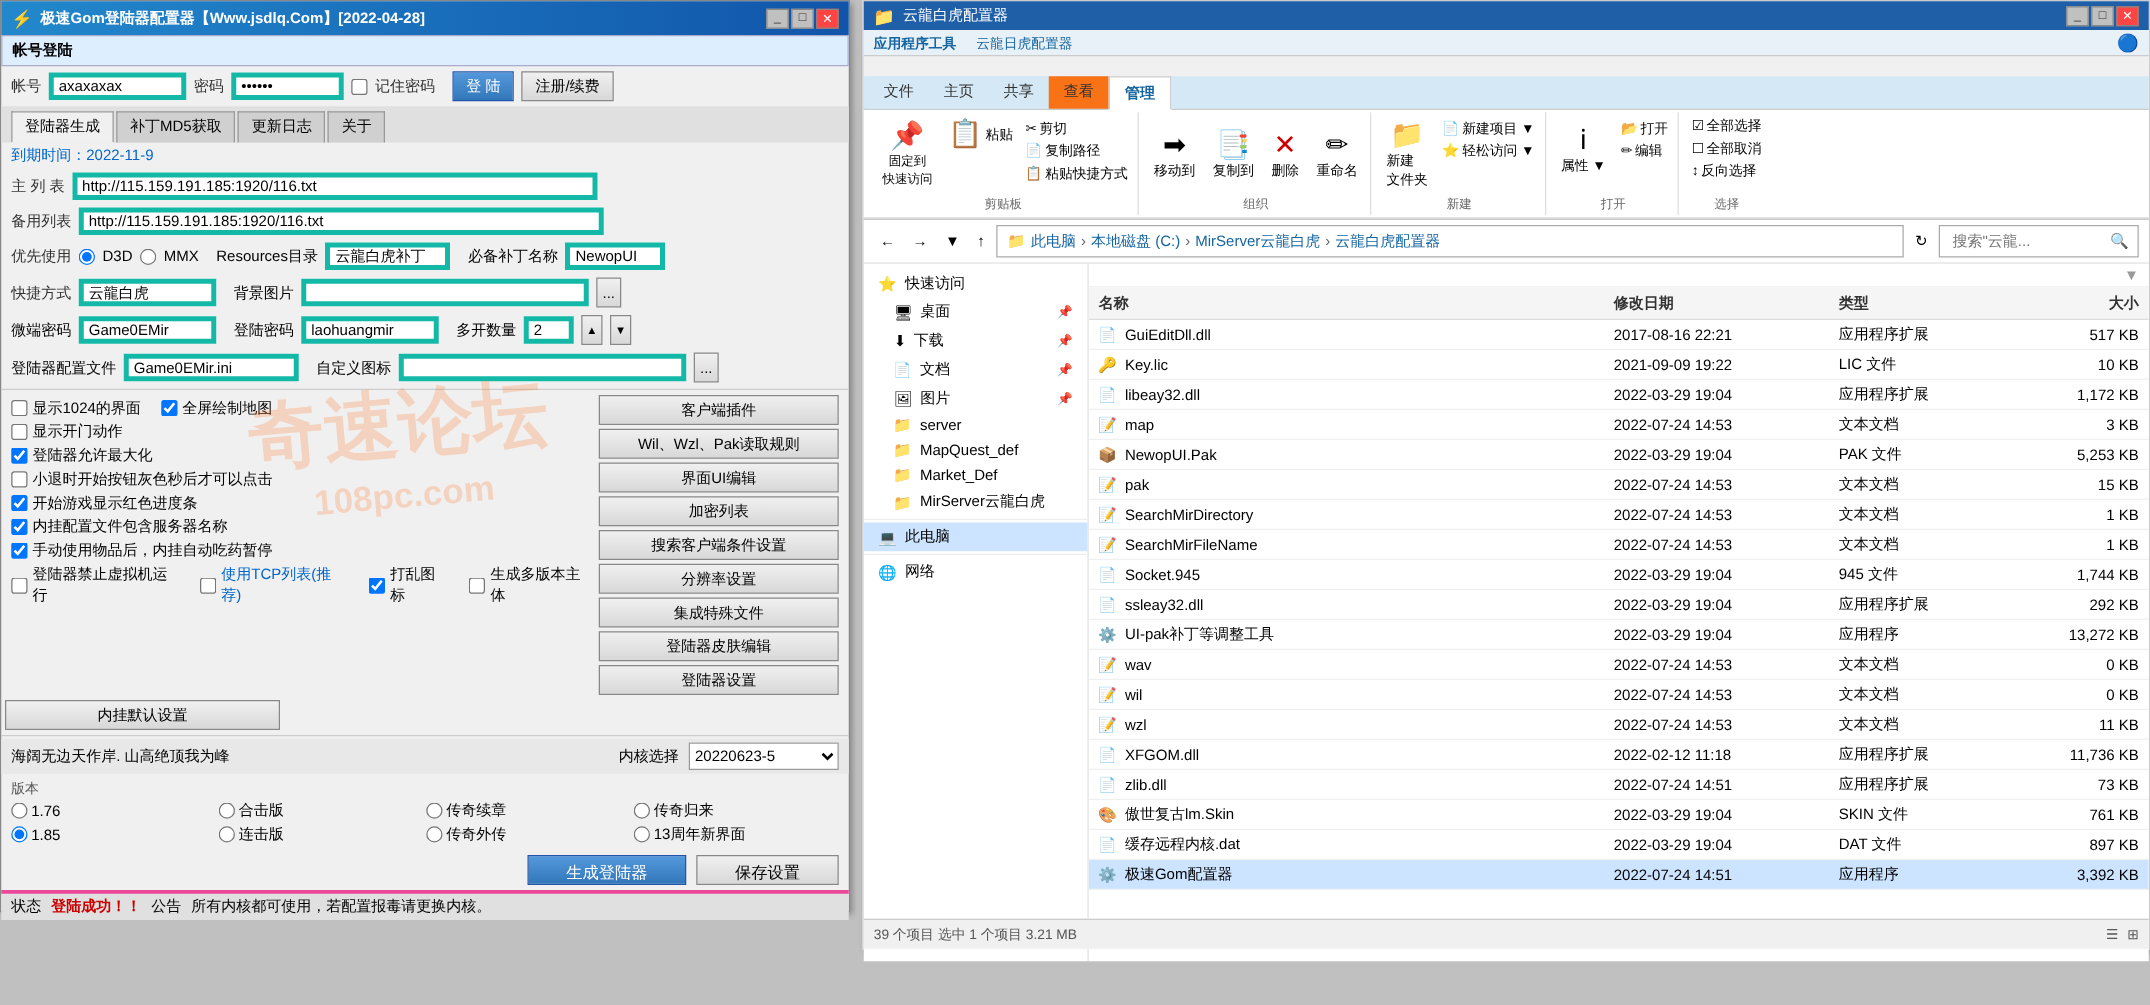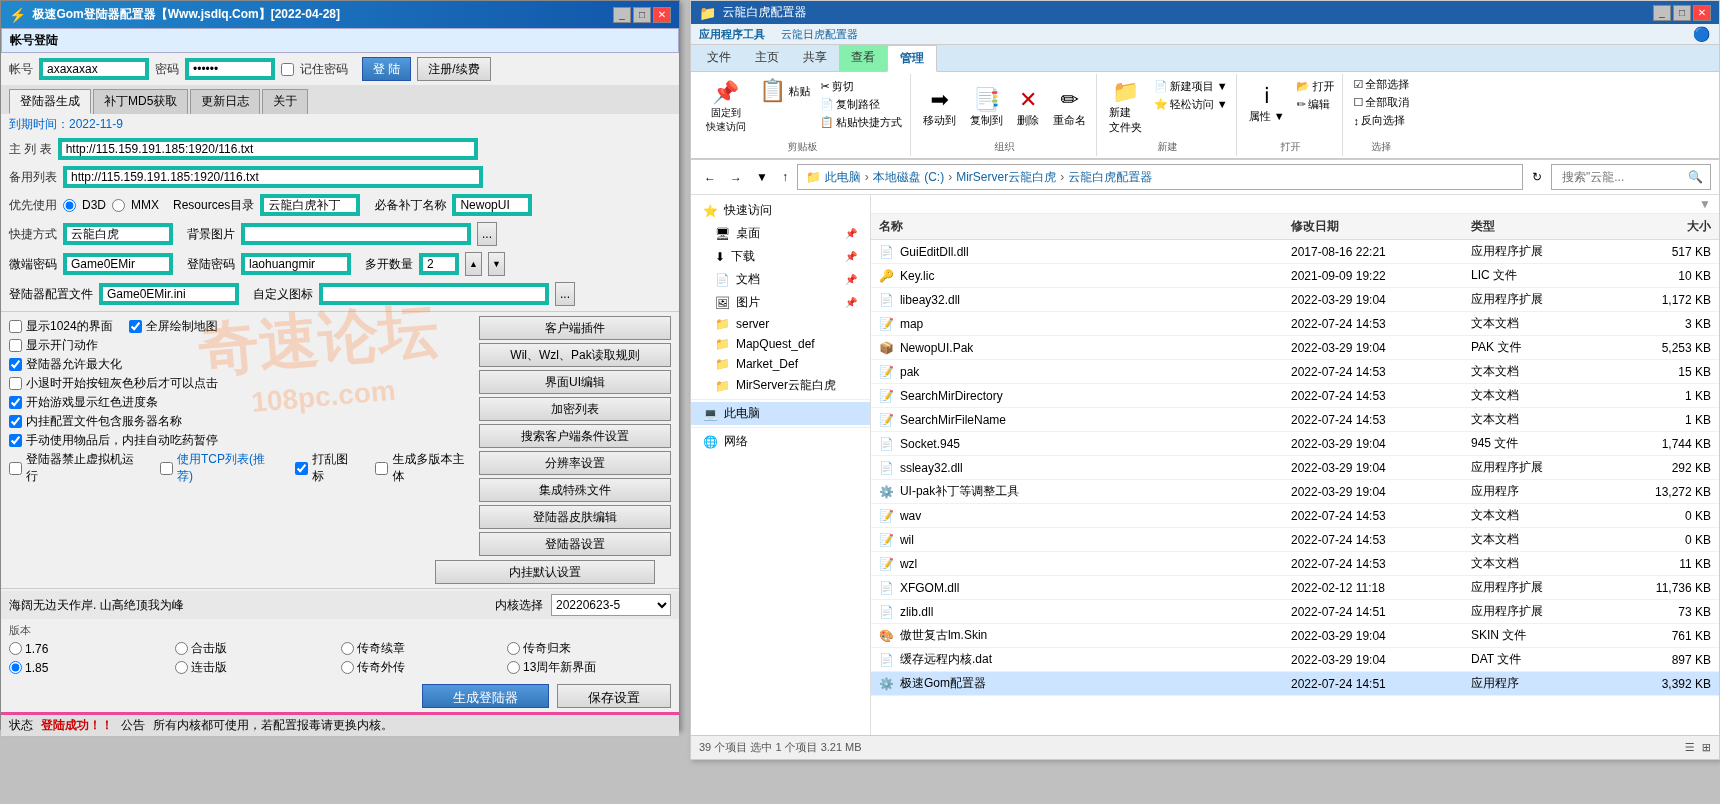--- a/index.html
+++ b/index.html
@@ -381,21 +381,21 @@
       <button class="btn" style="width:100%;">界面UI编辑</button>
       <button class="btn" style="width:100%;">加密列表</button>
       <button class="btn" style="width:100%;">搜索客户端条件设置</button>
       <button class="btn" style="width:100%;">分辨率设置</button>
       <button class="btn" style="width:100%;">集成特殊文件</button>
       <button class="btn" style="width:100%;">登陆器皮肤编辑</button>
       <button class="btn" style="width:100%;">登陆器设置</button>
     </div>
   </div>
 
-  <div style="display:flex;justify-content:flex-end;padding:2px 24px;">
+  <div style="display:flex;padding:2px 3px;">
     <button class="btn" style="width:220px;">
       <span>内挂默认设置</span>
     </button>
   </div>
 
   <div class="separator"></div>
 
   <div style="display:flex;align-items:center;padding:3px 8px;gap:8px;background:#e8e8e8;">
     <span style="flex:1;font-size:12px;">海阔无边天作岸. 山高绝顶我为峰</span>
     <span style="font-size:12px;">内核选择</span>
@@ -450,25 +450,25 @@
   </div>
 
   <div class="ribbon">
 
     <div style="background:#e8f0f8;padding:2px 8px;font-size:11px;display:flex;align-items:center;gap:16px;border-bottom:1px solid #ccc;">
       <span style="color:#1565a0;font-weight:bold;">应用程序工具</span>
       <span style="color:#1565a0;">云龍日虎配置器</span>
       <span style="margin-left:auto;font-size:14px;cursor:pointer;">🔵</span>
     </div>
 
-    <div style="display:flex;background:#d5e8f5;padding:0 4px;border-bottom:1px solid #ccc;">
+    <div style="display:flex;background:#d5e8f5;padding:0 4px;border-bottom:1px solid #ccc;margin-top:16px;">
       <div style="padding:4px 12px;background:#d5e8f5;font-size:12px;cursor:pointer;color:#333;">文件</div>
       <div style="padding:4px 12px;background:#d5e8f5;font-size:12px;cursor:pointer;color:#333;">主页</div>
       <div style="padding:4px 12px;background:#d5e8f5;font-size:12px;cursor:pointer;color:#333;">共享</div>
-      <div style="padding:4px 12px;background:#86efac;font-size:12px;cursor:pointer;color:#333;">查看</div>
+      <div style="padding:4px 12px;background:#f97316;font-size:12px;cursor:pointer;color:#333;">查看</div>
       <div style="padding:4px 12px;background:white;border:1px solid #ccc;border-bottom:1px solid white;font-size:12px;cursor:pointer;color:#1565a0;font-weight:bold;margin-bottom:-1px;">管理</div>
     </div>
 
     <div style="background:white;padding:2px 4px;border-bottom:1px solid #ccc;display:flex;gap:2px;min-height:72px;align-items:stretch;">
 
       <div style="display:flex;flex-direction:column;border-right:1px solid #ddd;padding:2px 4px;">
         <div style="display:flex;gap:2px;flex:1;">
           <div style="display:flex;flex-direction:column;align-items:center;padding:3px 6px;cursor:pointer;border:1px solid transparent;font-size:11px;">
             <span style="font-size:22px;">📌</span>
             <span style="font-size:10px;text-align:center;">固定到<br>快速访问</span>

